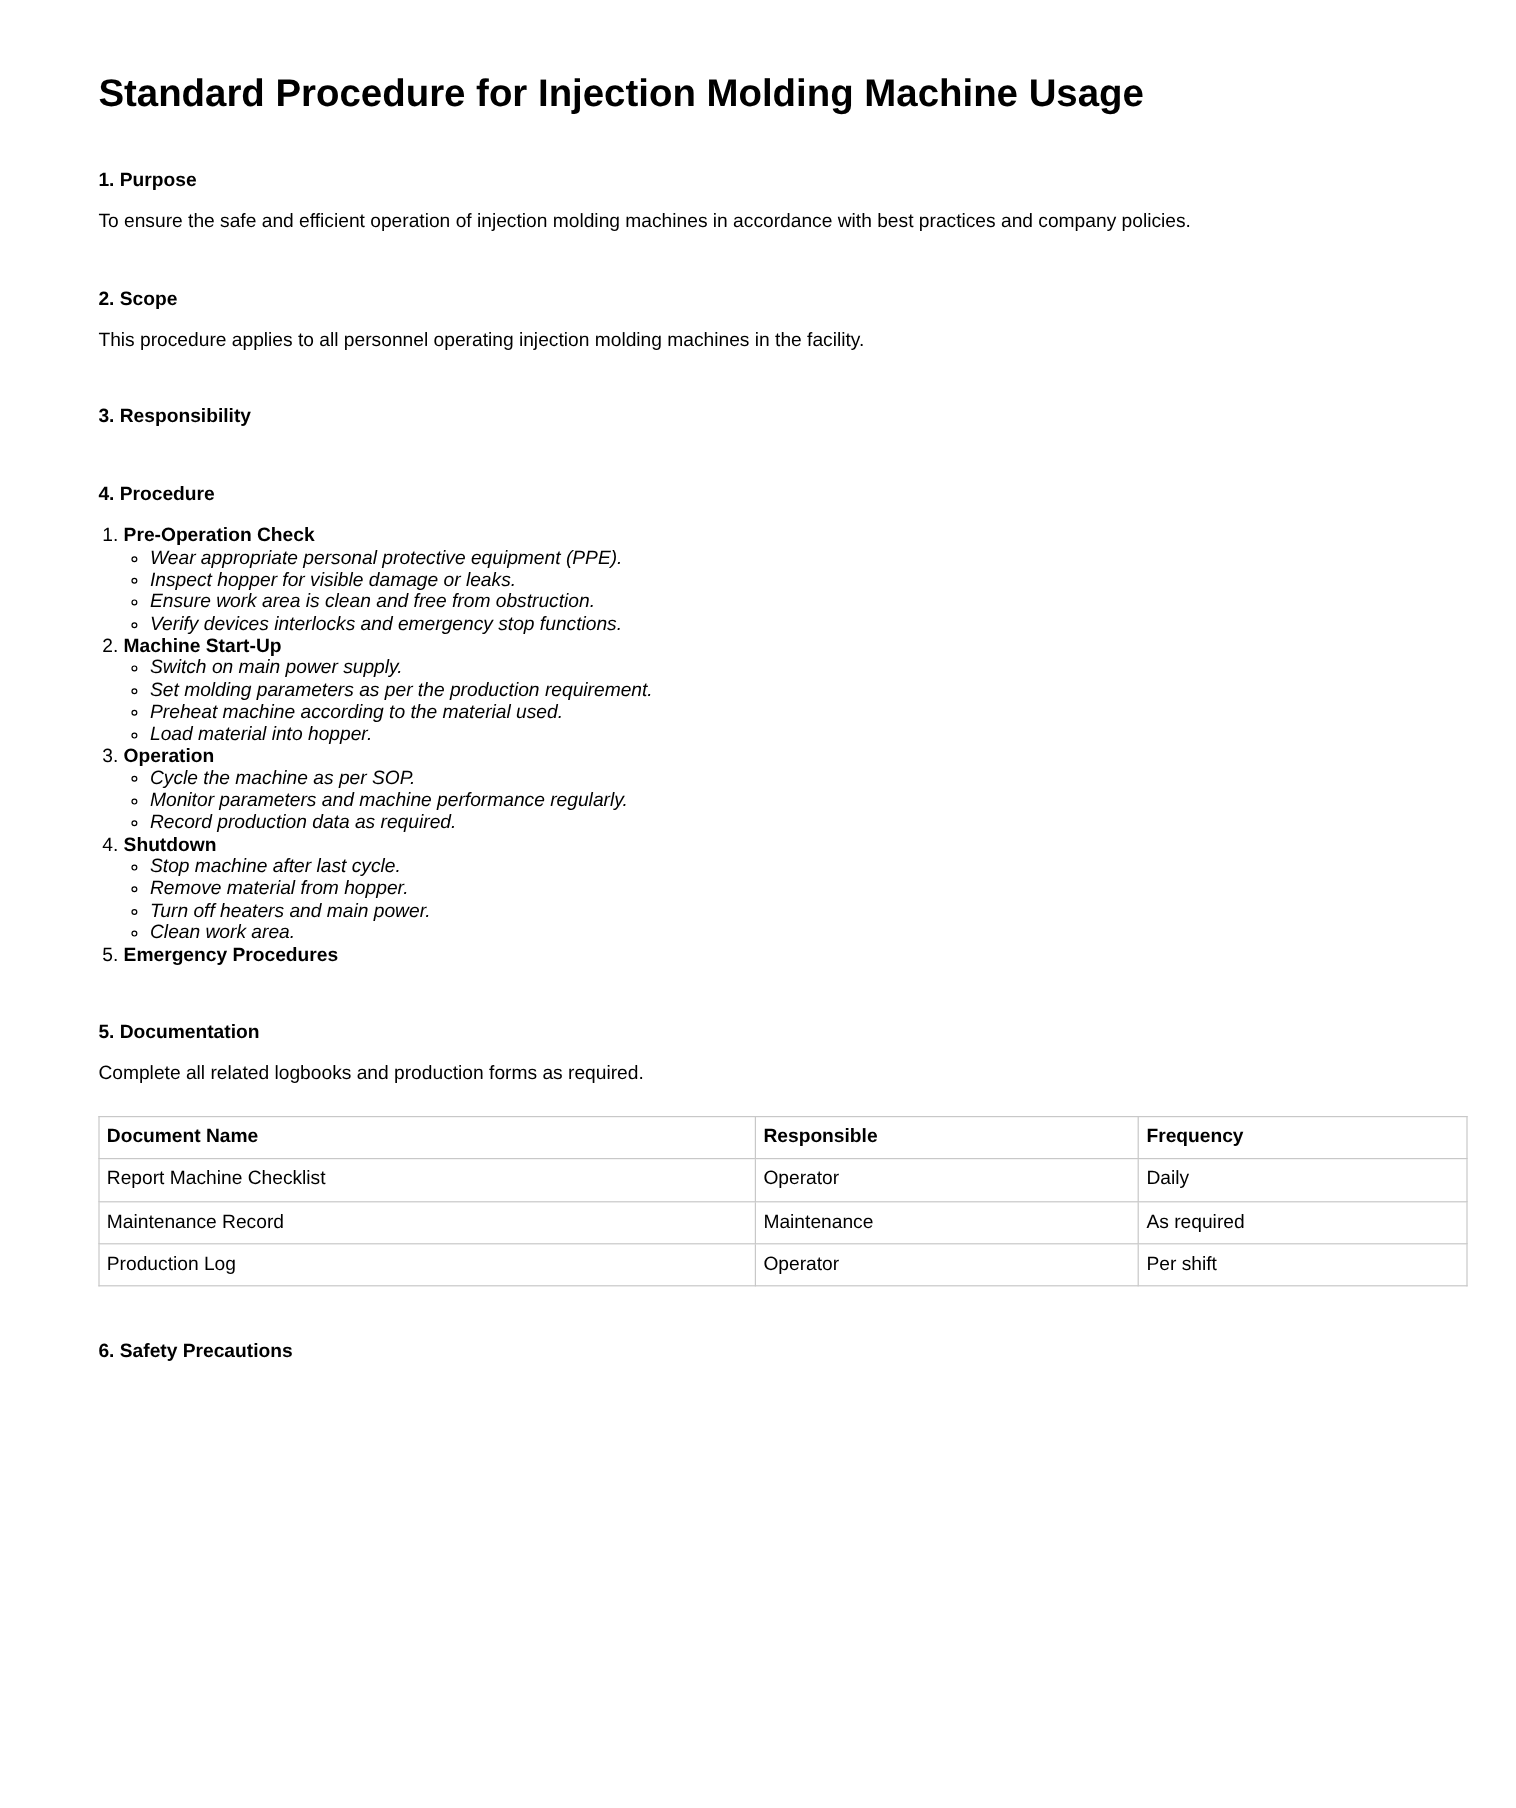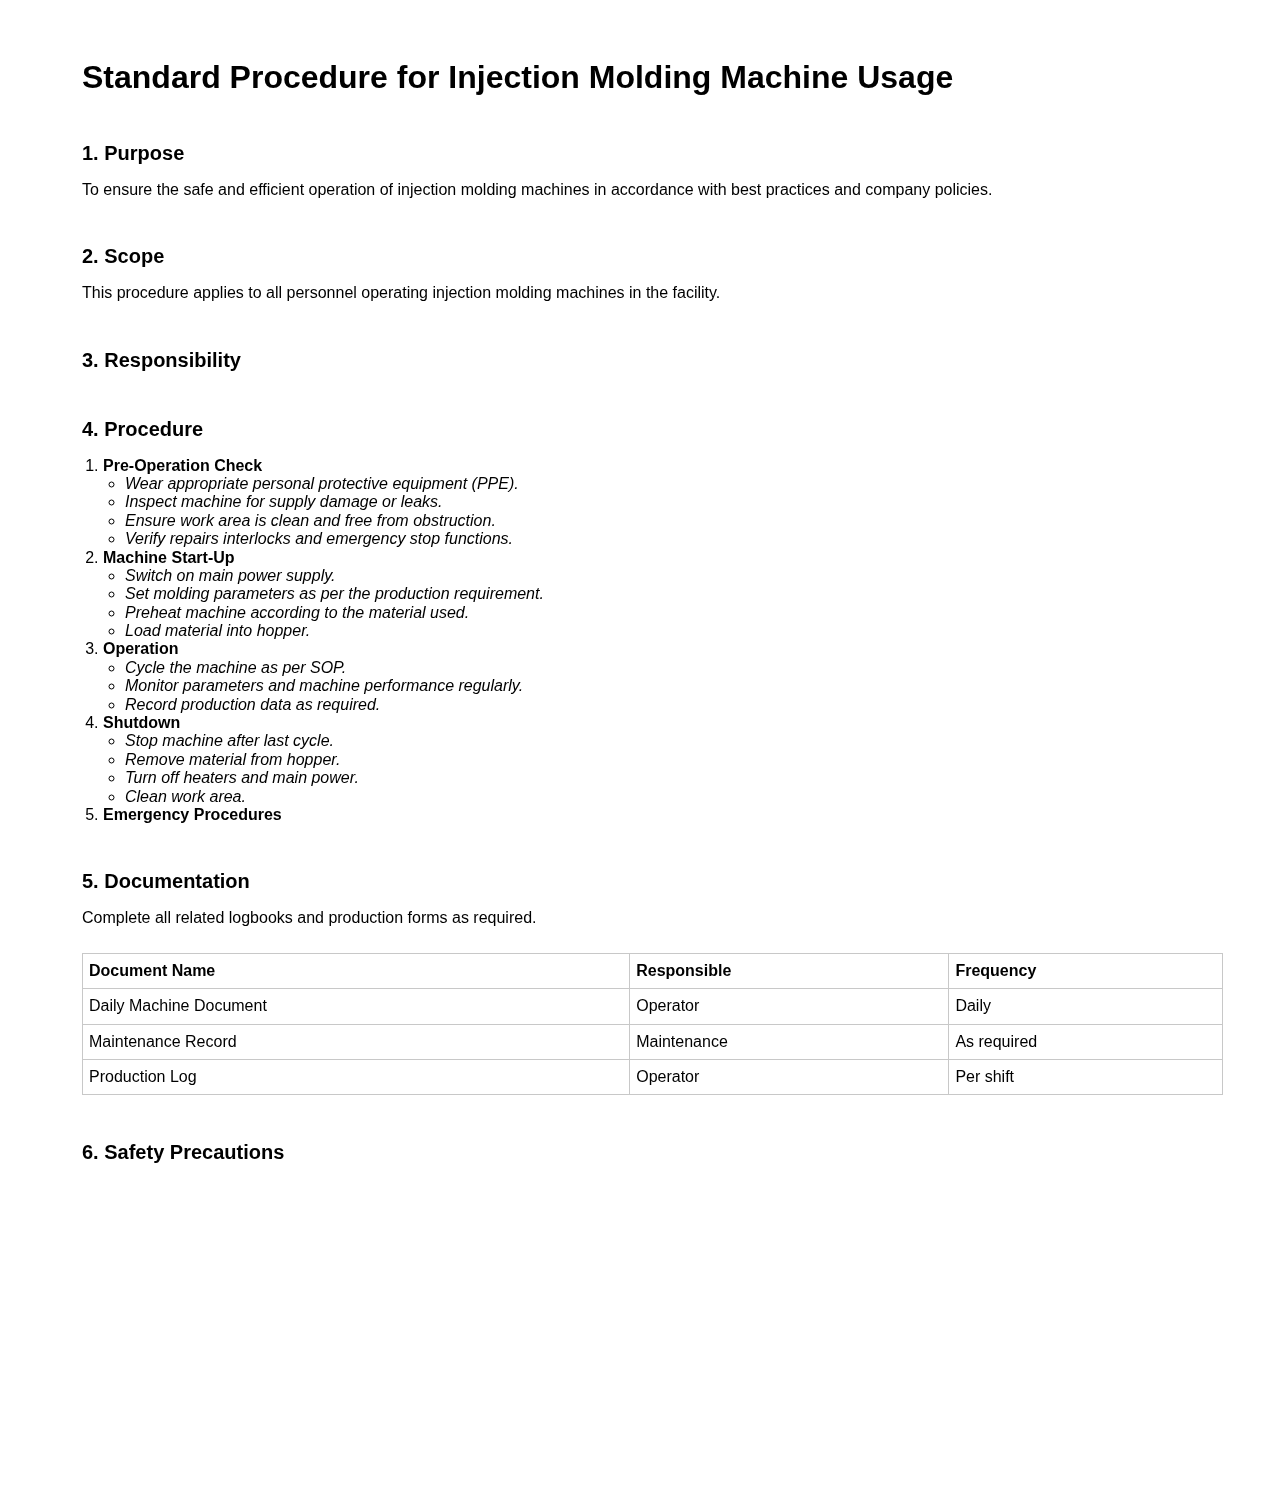--- a/index.html
+++ b/index.html
@@ -15,21 +15,21 @@
     background: #ffffff;
     overflow: hidden;
   }
   h1 {
     font-size: 32px;
     font-weight: 700;
     margin: 21px 0 21px 0;
     line-height: 1.15;
   }
   h2 {
-    font-size: 20px;
+    font-size: 16px;
     font-weight: 700;
     margin: 46px 0 16px 0;
     line-height: 1.15;
   }
   p {
     font-size: 16px;
     margin: 0 0 16px 0;
     line-height: 1.15;
   }
   ul, ol {
@@ -87,23 +87,23 @@
     <h2>3. Responsibility</h2>
   </section>
 
   <section>
     <h2>4. Procedure</h2>
     <ol>
       <li>
         <strong>Pre-Operation Check</strong>
         <ul>
           <li>Wear appropriate personal protective equipment (PPE).</li>
-          <li>Inspect machine for supply damage or leaks.</li>
+          <li>Inspect hopper for visible damage or leaks.</li>
           <li>Ensure work area is clean and free from obstruction.</li>
-          <li>Verify repairs interlocks and emergency stop functions.</li>
+          <li>Verify devices interlocks and emergency stop functions.</li>
         </ul>
       </li>
       <li>
         <strong>Machine Start-Up</strong>
         <ul>
           <li>Switch on main power supply.</li>
           <li>Set molding parameters as per the production requirement.</li>
           <li>Preheat machine according to the material used.</li>
           <li>Load material into hopper.</li>
         </ul>
@@ -137,21 +137,21 @@
     <table>
       <thead>
         <tr>
           <th class="col-doc">Document Name</th>
           <th class="col-resp">Responsible</th>
           <th class="col-freq">Frequency</th>
         </tr>
       </thead>
       <tbody>
         <tr>
-          <td>Daily Machine Document</td>
+          <td>Report Machine Checklist</td>
           <td>Operator</td>
           <td>Daily</td>
         </tr>
         <tr>
           <td>Maintenance Record</td>
           <td>Maintenance</td>
           <td>As required</td>
         </tr>
         <tr>
           <td>Production Log</td>

